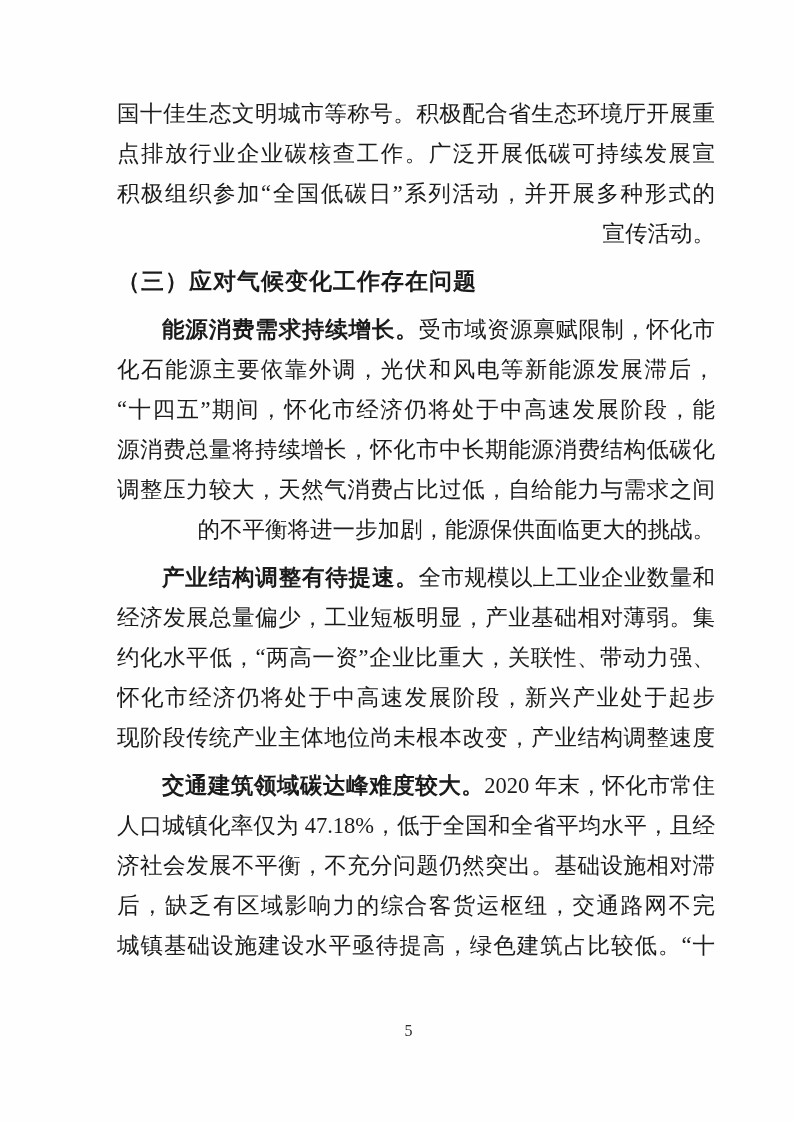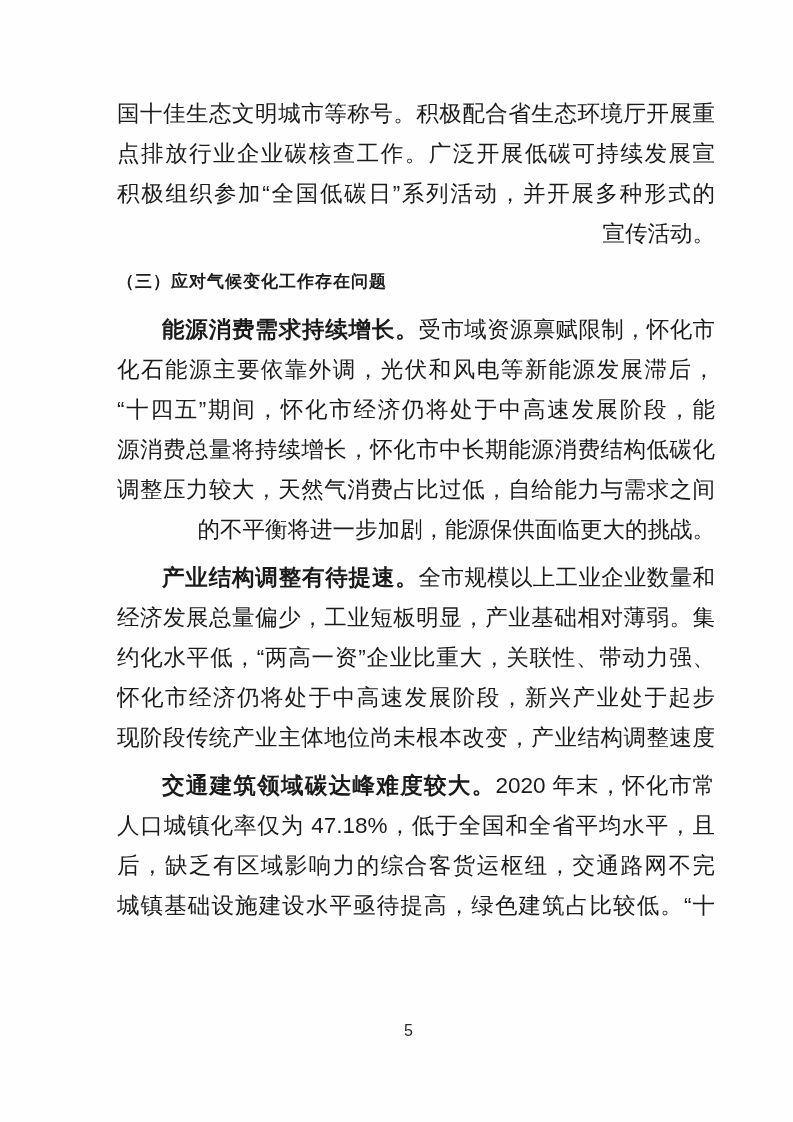--- a/index.html
+++ b/index.html
@@ -6,21 +6,21 @@
     margin: 0;
     padding: 0;
     background: #ffffff;
   }
   .page {
     position: relative;
     width: 793px;
     height: 1122px;
     background: #fefefe;
     overflow: hidden;
-    font-family: Liberation Sans, sans-serif;
+    font-family: Liberation Serif, serif;
     color: #1b1b1b;
   }
   .content {
     position: absolute;
     left: 117px;
     top: 94px;
     width: 598px;
   }
   .line {
     height: 40px;
@@ -41,21 +41,21 @@
     font-weight: 700;
     letter-spacing: 0.5px;
     margin-top: 9px;
   }
   .para { margin: 0; }
   .mt { margin-top: 8px; }
   .heading {
     margin: 8px 0 0 0;
     height: 40px;
     line-height: 40px;
-    font-size: 17px;
+    font-size: 23px;
     font-weight: 700;
     letter-spacing: 1px;
     text-align: left;
   }
   .pageno {
     position: absolute;
     top: 1021px;
     left: 0;
     width: 100%;
     text-align: center;
@@ -94,20 +94,21 @@
       <div class="line just indent"><span class="lead">产业结构调整有待提速。</span><span>全市规模以上工业企业数量和</span></div>
       <div class="line just">经济发展总量偏少，工业短板明显，产业基础相对薄弱。集</div>
       <div class="line just">约化水平低，“两高一资”企业比重大，关联性、带动力强、</div>
       <div class="line just">怀化市经济仍将处于中高速发展阶段，新兴产业处于起步期，</div>
       <div class="line just">现阶段传统产业主体地位尚未根本改变，产业结构调整速度</div>
     </div>
 
     <div class="para mt">
       <div class="line just indent"><span class="lead">交通建筑领域碳达峰难度较大。</span><span>2020 年末，怀化市常住</span></div>
       <div class="line just">人口城镇化率仅为 47.18%，低于全国和全省平均水平，且经</div>
+      <div class="line just">济社会发展不平衡，不充分问题仍然突出。基础设施相对滞</div>
       <div class="line just">后，缺乏有区域影响力的综合客货运枢纽，交通路网不完善；</div>
       <div class="line just">城镇基础设施建设水平亟待提高，绿色建筑占比较低。“十</div>
     </div>
 
   </div>
 
   <div class="pageno">5</div>
 </div>
 
 </body></html>

